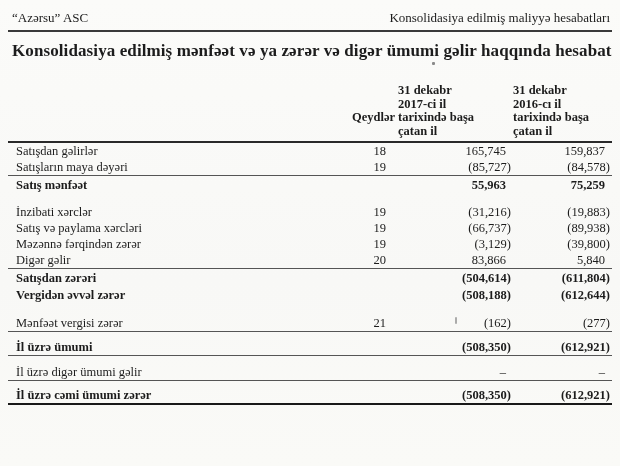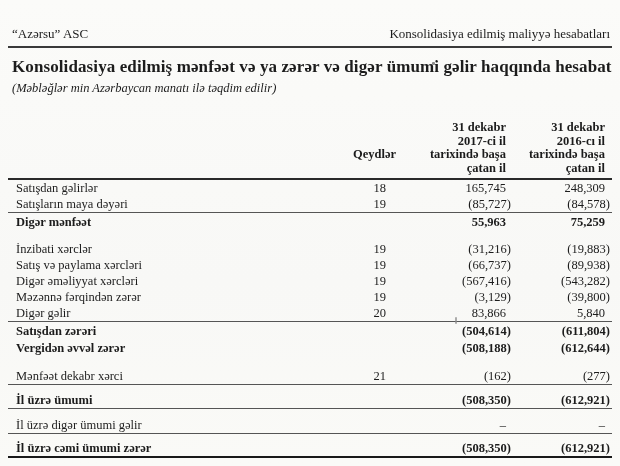--- a/index.html
+++ b/index.html
@@ -8,21 +8,21 @@
     font-family: "Liberation Serif", "DejaVu Serif", serif;
     background: #f7f7f5;
     color: #1c1c1c;
     position: relative;
     overflow: hidden;
   }
   .page {
     position: absolute;
     inset: 0;
     background: linear-gradient(180deg, #fbfbf9 0%, #f8f8f6 60%, #fafaf7 100%);
-    padding: 24px 8px 0 8px;
+    padding: 8px 8px 0 8px;
   }
 
   
   .page-header {
     display: flex;
     justify-content: space-between;
     align-items: flex-end;
     padding: 2px 2px 5px 4px;
     border-bottom: 2px solid #3a3a3a;
     font-size: 13px;
@@ -53,21 +53,21 @@
     font-size: 12.5px;
   }
   col.c1 { width: 344px; }
   col.c2 { width: 46px;  }
   col.c3 { width: 115px; }
   col.c4 { width: 99px;  }
 
   thead th {
     font-weight: bold;
     vertical-align: bottom;
-    text-align: right;
+    text-align: left;
     white-space: pre-line;
     font-size: 12.5px;
     line-height: 13.5px;
     padding-bottom: 3px;
     border-bottom: 2.5px solid #2a2a2a;
   }
   th.h-notes { padding-bottom: 17px; padding-right: 2px; }
   th.h-period { padding-right: 7px; }
 
   tbody td {
@@ -93,21 +93,20 @@
 <body>
 
 <div class="page">
 
   <div class="page-header">
     <span>“Azərsu” ASC</span>
     <span>Konsolidasiya edilmiş maliyyə hesabatları</span>
   </div>
 
   <div class="doc-title">Konsolidasiya edilmiş mənfəət və ya zərər və digər ümumi gəlir haqqında hesabat</div>
-  <div class="doc-subtitle">(Məbləğlər min Azərbaycan manatı ilə təqdim edilir)</div>
 
   <table class="statement">
     <colgroup>
       <col class="c1">
         <col class="c2">
         <col class="c3">
         <col class="c4">
     </colgroup>
     <thead>
       <tr>
@@ -121,51 +120,45 @@
 2016-cı il
 tarixində başa
 çatan il</th>
       </tr>
     </thead>
     <tbody>
         <tr class="rule-none">
       <td class="c-label">Satışdan gəlirlər</td>
       <td class="c-note">18</td>
       <td class="c-val">165,745</td>
-      <td class="c-val">248,309</td>
+      <td class="c-val">159,837</td>
     </tr>
         <tr class="rule-thin">
       <td class="c-label">Satışların maya dəyəri</td>
       <td class="c-note">19</td>
       <td class="c-val neg">(85,727)</td>
       <td class="c-val neg">(84,578)</td>
     </tr>
         <tr class="bold rule-none" style="--gap: 2px;">
-      <td class="c-label">Digər mənfəət</td>
+      <td class="c-label">Satış mənfəət</td>
       <td class="c-note"></td>
       <td class="c-val">55,963</td>
       <td class="c-val">75,259</td>
     </tr>
         <tr class="rule-none" style="--gap: 12px;">
       <td class="c-label">İnzibati xərclər</td>
       <td class="c-note">19</td>
       <td class="c-val neg">(31,216)</td>
       <td class="c-val neg">(19,883)</td>
     </tr>
         <tr class="rule-none">
       <td class="c-label">Satış və paylama xərcləri</td>
       <td class="c-note">19</td>
       <td class="c-val neg">(66,737)</td>
       <td class="c-val neg">(89,938)</td>
-    </tr>
-        <tr class="rule-none">
-      <td class="c-label">Digər əməliyyat xərcləri</td>
-      <td class="c-note">19</td>
-      <td class="c-val neg">(567,416)</td>
-      <td class="c-val neg">(543,282)</td>
     </tr>
         <tr class="rule-none">
       <td class="c-label">Məzənnə fərqindən zərər</td>
       <td class="c-note">19</td>
       <td class="c-val neg">(3,129)</td>
       <td class="c-val neg">(39,800)</td>
     </tr>
         <tr class="rule-thin">
       <td class="c-label">Digər gəlir</td>
       <td class="c-note">20</td>
@@ -178,21 +171,21 @@
       <td class="c-val neg">(504,614)</td>
       <td class="c-val neg">(611,804)</td>
     </tr>
         <tr class="bold rule-none" style="--gap: 2px;">
       <td class="c-label">Vergidən əvvəl zərər</td>
       <td class="c-note"></td>
       <td class="c-val neg">(508,188)</td>
       <td class="c-val neg">(612,644)</td>
     </tr>
         <tr class="rule-thin" style="--gap: 13px;">
-      <td class="c-label">Mənfəət dekabr xərci</td>
+      <td class="c-label">Mənfəət vergisi zərər</td>
       <td class="c-note">21</td>
       <td class="c-val neg">(162)</td>
       <td class="c-val neg">(277)</td>
     </tr>
         <tr class="bold rule-thin" style="--gap: 8px;">
       <td class="c-label">İl üzrə ümumi</td>
       <td class="c-note"></td>
       <td class="c-val neg">(508,350)</td>
       <td class="c-val neg">(612,921)</td>
     </tr>

